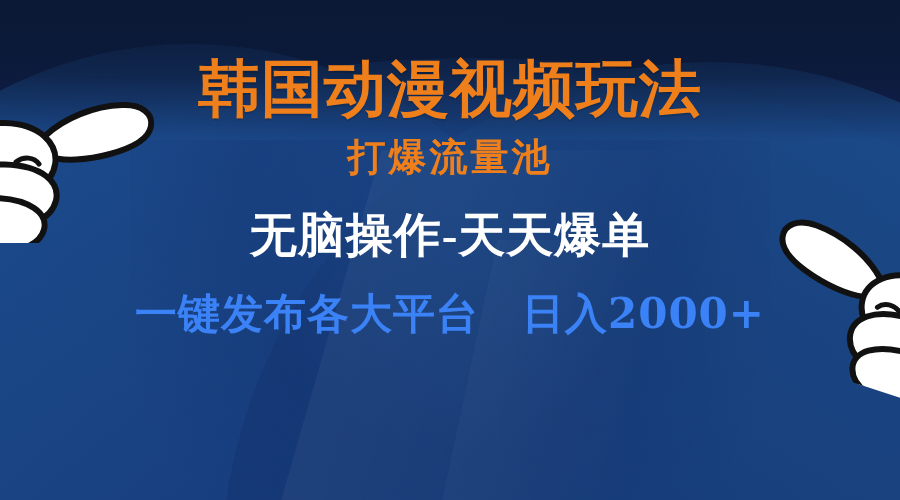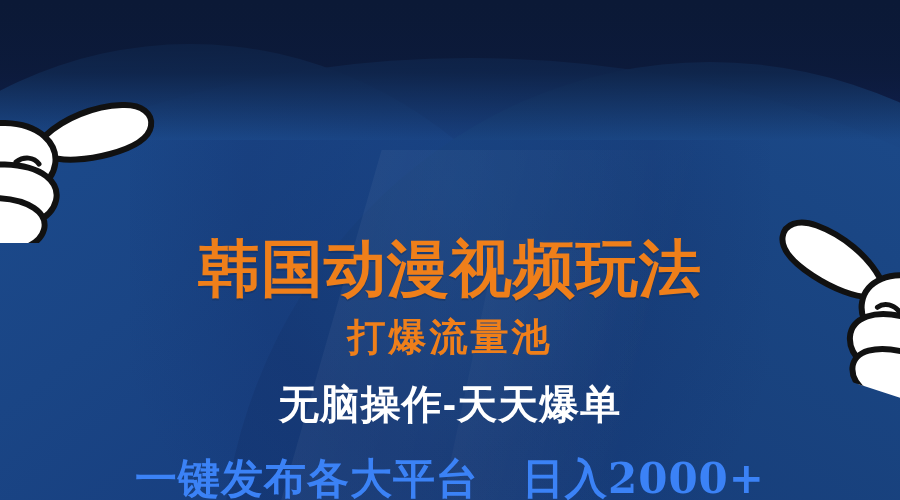--- a/index.html
+++ b/index.html
@@ -80,21 +80,21 @@
     pointer-events: none;
   }
 
   
   .content {
     position: absolute;
     inset: 0;
     display: flex;
     flex-direction: column;
     align-items: center;
-    justify-content: flex-end;
+    justify-content: flex-start;
     padding-top: 58px;
     box-sizing: border-box;
   }
   .line { white-space: pre; line-height: 1; }
 
   .headline {
     font-family: "DejaVu Sans", sans-serif;
     font-weight: 700;
     font-size: 62px;
     letter-spacing: 1px;
@@ -103,24 +103,24 @@
   }
   .subline {
     margin-top: 18px;
     font-family: "DejaVu Serif", serif;
     font-weight: 700;
     font-size: 38px;
     letter-spacing: 3px;
     color: #ef7f1a;
   }
   .tagline {
-    margin-top: 28px;
-    font-family: Liberation Sans, sans-serif;
+    margin-top: 36px;
+    font-family: Liberation Serif, serif;
     font-weight: 700;
-    font-size: 40px;
+    font-size: 47px;
     letter-spacing: 1px;
     color: #ffffff;
   }
   .footline {
     margin-top: 34px;
     font-family: "DejaVu Serif", serif;
     font-weight: 700;
     font-size: 42px;
     letter-spacing: 1px;
     color: #3b82f6;

